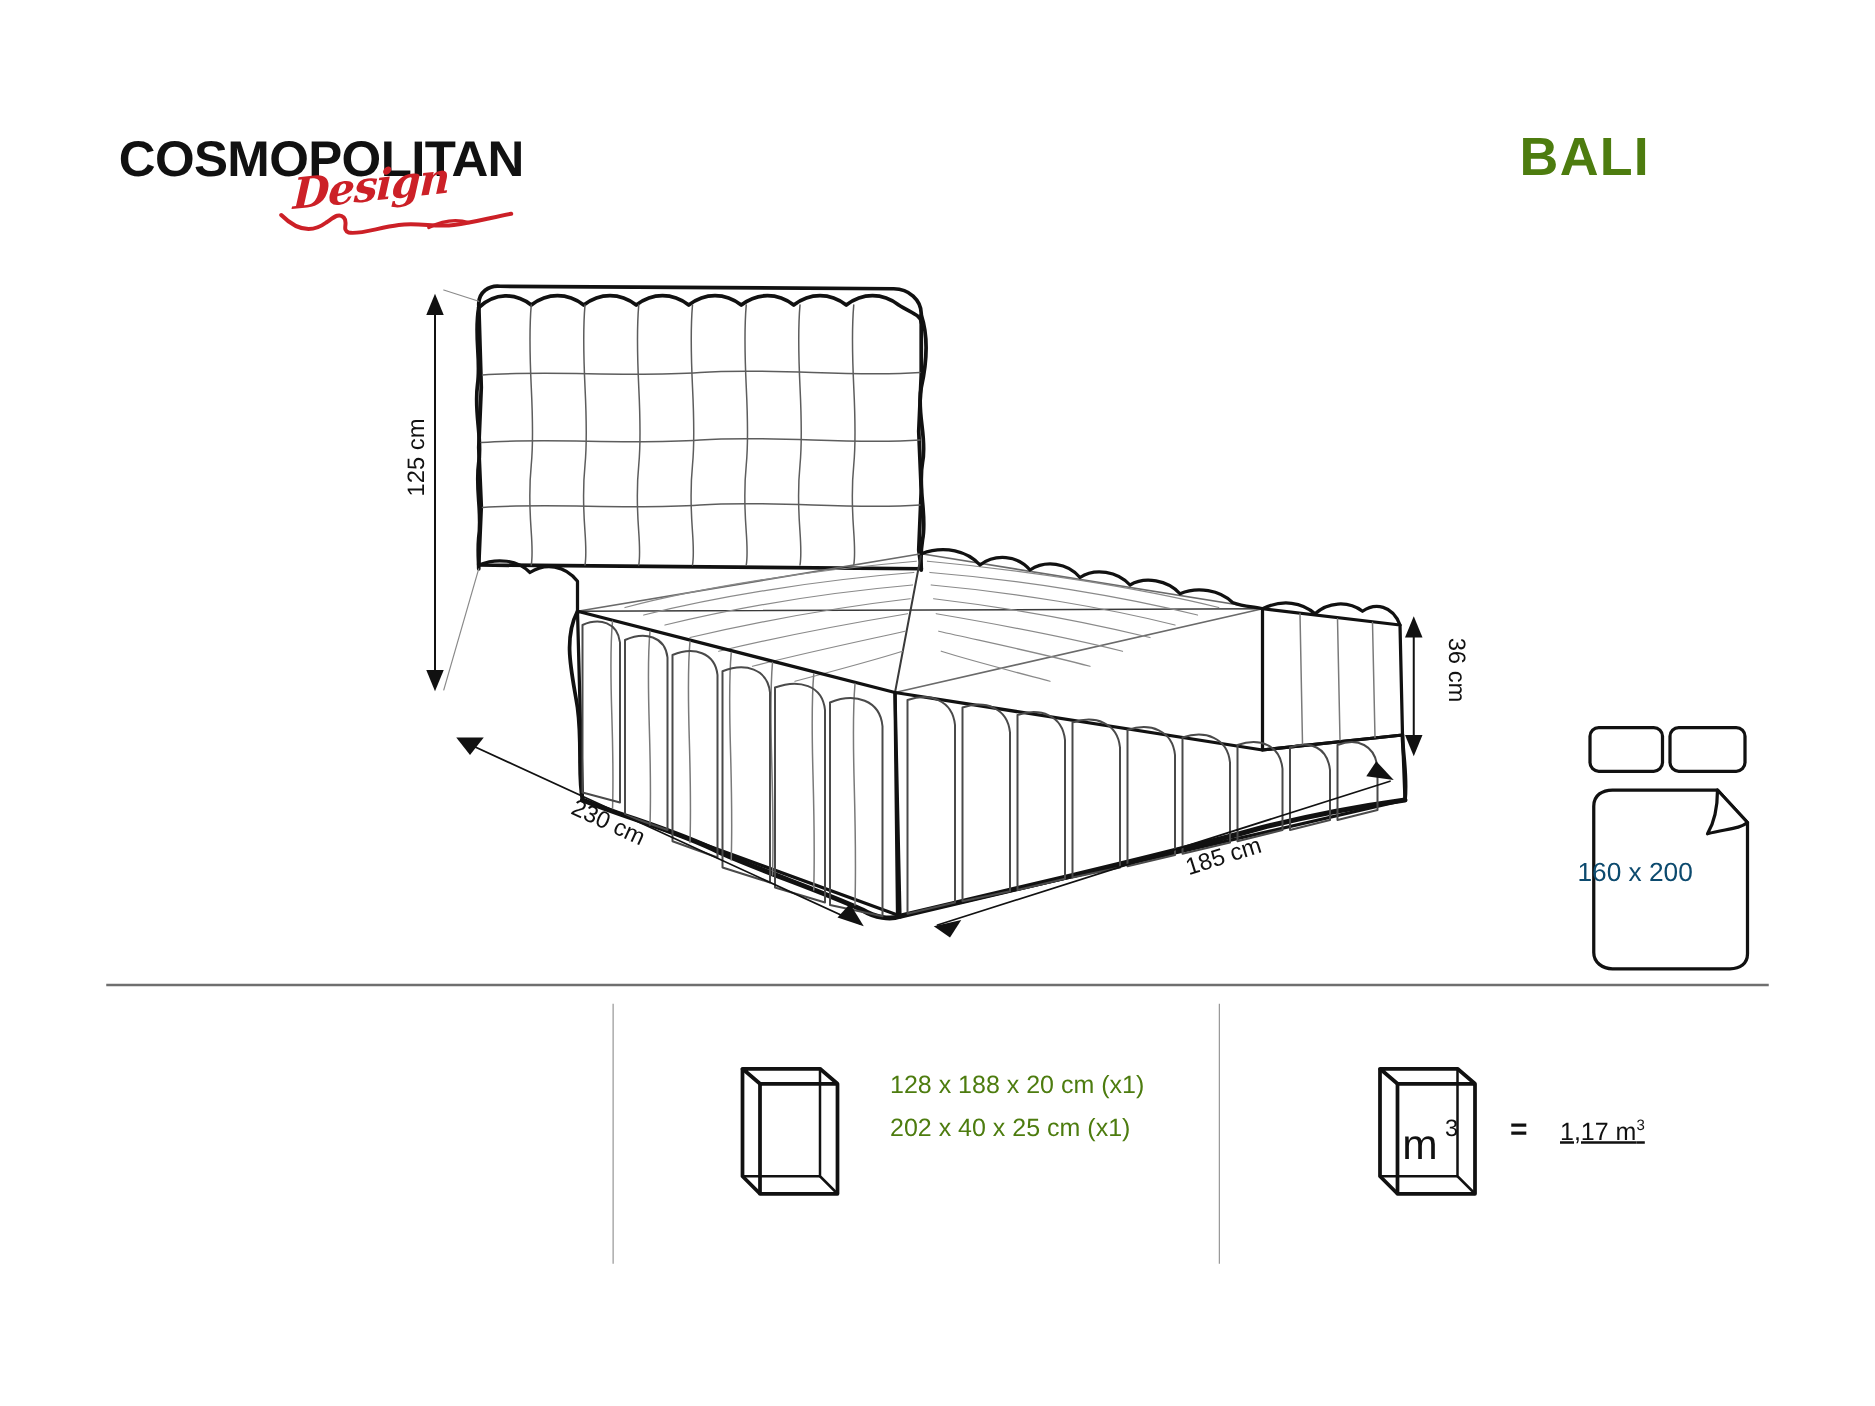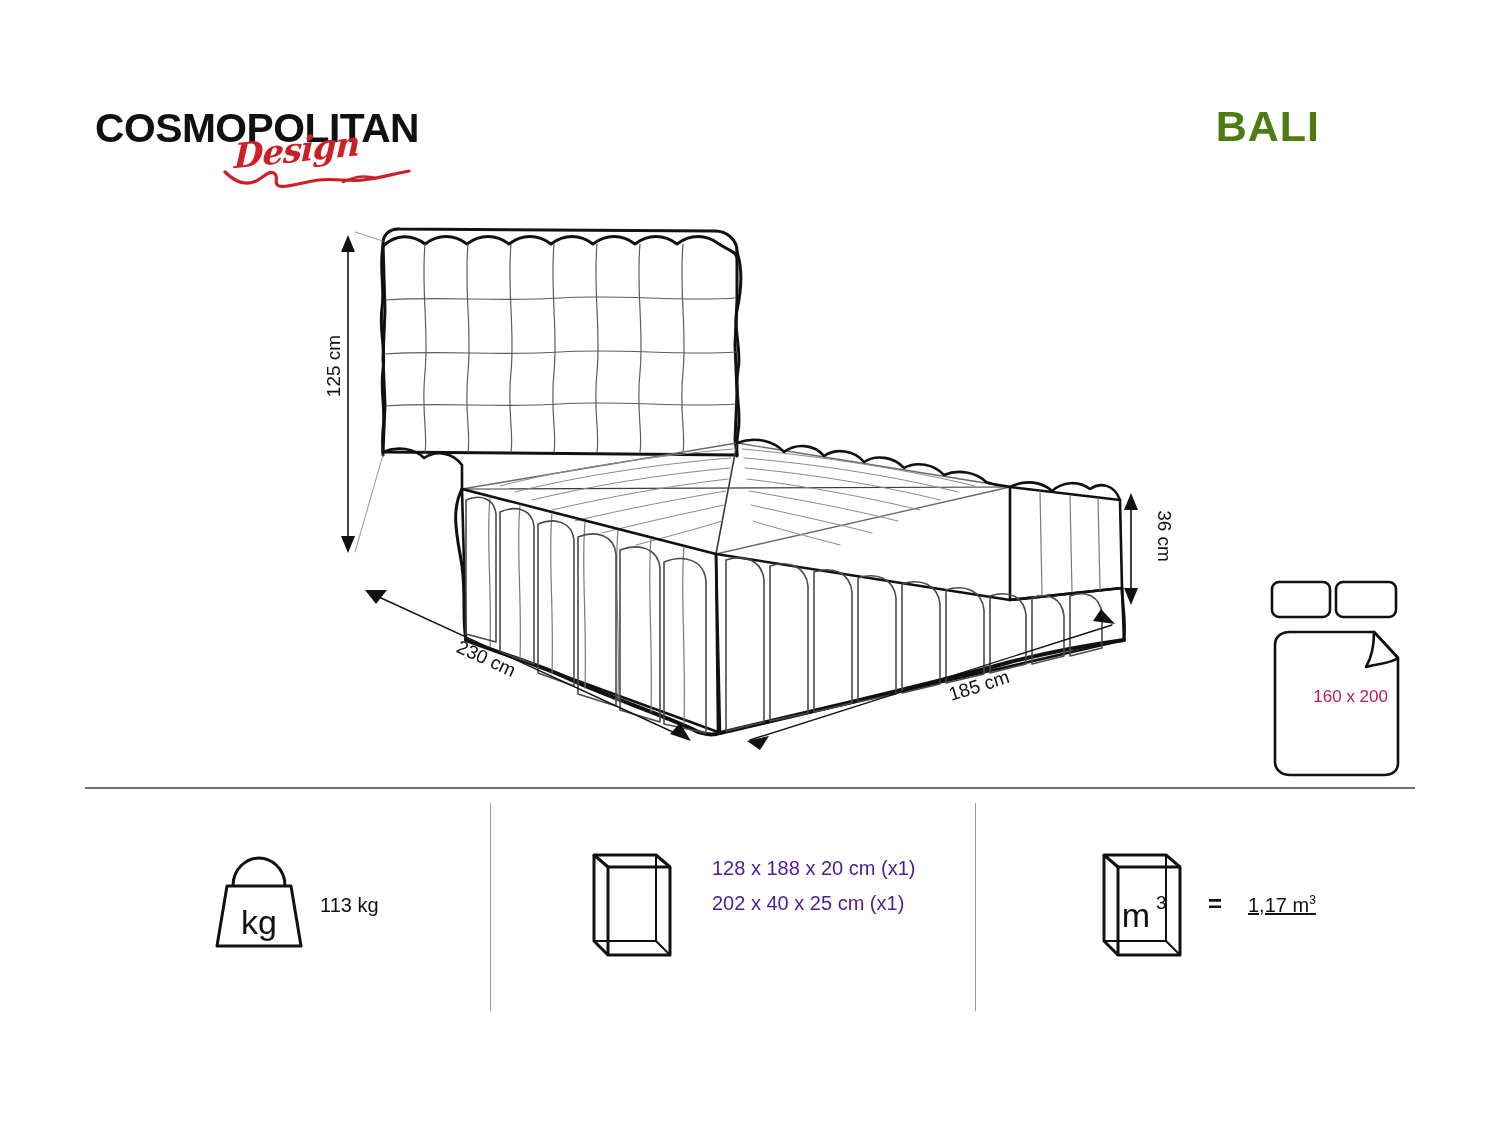--- a/index.html
+++ b/index.html
@@ -61,21 +61,21 @@
   }
   .dim-125{left:303px;top:355px;transform:rotate(-90deg);transform-origin:center center;}
   .dim-36{left:1138px;top:525px;transform:rotate(90deg);transform-origin:center center;}
   .dim-230{left:455px;top:648px;transform:rotate(24.5deg);transform-origin:center center;}
   .dim-185{left:948px;top:675px;transform:rotate(-17.5deg);transform-origin:center center;}
 
   
   .mattress-block{position:absolute;left:1262px;top:575px;width:150px;height:205px;}
   .mattress-label{
     position:absolute;left:0;top:112px;width:126px;
-    text-align:right;font-size:17px;color:#be185d;
+    text-align:left;font-size:21px;color:#0c4a6e;
   }
 
   
   .hr-main{position:absolute;left:85px;top:787px;width:1330px;height:0;
            border-top:2px solid #6f6f6f;}
   .vr{position:absolute;width:0;border-left:1px solid #9a9a9a;}
   .vr-1{left:490px;top:803px;height:208px;}
   .vr-2{left:975px;top:803px;height:208px;}
 
   
@@ -85,21 +85,21 @@
   .panel-volume{left:1100px;top:845px;width:300px;height:125px;}
 
   .info-text{
     position:absolute;
     font-size:20px;
     color:#111111;
     white-space:nowrap;
   }
   .weight-value{left:115px;top:46px;}
   .pkg-list{position:absolute;left:122px;top:6px;}
-  .pkg-line{font-size:20px;color:#4c1d95;white-space:nowrap;line-height:35px;}
+  .pkg-line{font-size:20px;color:#4d7c0f;white-space:nowrap;line-height:35px;}
   .vol-equals{position:absolute;left:108px;top:45px;font-size:24px;font-weight:bold;color:#111111;}
   .vol-value{position:absolute;left:148px;top:48px;font-size:20px;color:#111111;white-space:nowrap;text-decoration:underline;}
   .vol-sup{font-size:12px;vertical-align:super;}
 </style>
 </head>
 <body>
 
 <div class="sheet">
 
   <div class="logo">
@@ -279,30 +279,20 @@
         <path d="M112,57 C112,70 110,82 104,92 C120,88 130,88 136,83 Z"></path>
       </g>
     </svg>
     <div class="mattress-label">160 x 200</div>
   </div>
 
   <div class="hr-main"></div>
   <div class="vr vr-1"></div>
   <div class="vr vr-2"></div>
 
-  <div class="panel panel-weight">
-    <svg width="100" height="110" viewBox="0 0 100 110">
-      <g fill="none" stroke="#111111" stroke-width="3" stroke-linejoin="round">
-        <path d="M28,38 C28,20 42,10 54,10 C66,10 80,20 80,38"></path>
-        <path d="M22,38 L86,38 L96,98 L12,98 Z"></path>
-      </g>
-      <text x="54" y="86" font-family="Liberation Sans, sans-serif" font-size="34" text-anchor="middle" fill="#111111">kg</text>
-    </svg>
-    <div class="info-text weight-value">113 kg</div>
-  </div>
 
   <div class="panel panel-packages">
     <svg width="100" height="120" viewBox="0 0 100 120">
       <g fill="none" stroke="#111111" stroke-width="3" stroke-linejoin="round">
         <rect x="18" y="22" width="62" height="88"></rect>
         <path d="M18,22 L4,10 L66,10 L80,22"></path>
         <path d="M4,10 L4,96 L18,110"></path>
         <path d="M66,10 L66,96 L80,110" stroke-width="2"></path>
         <path d="M4,96 L66,96" stroke-width="2"></path>
       </g>

